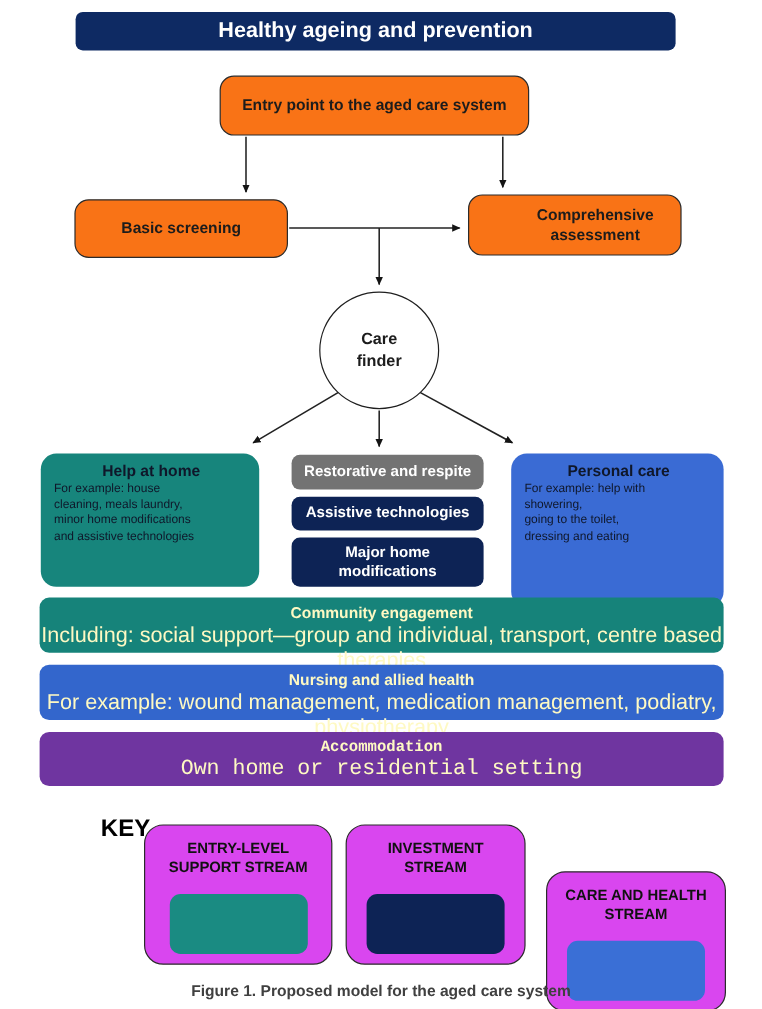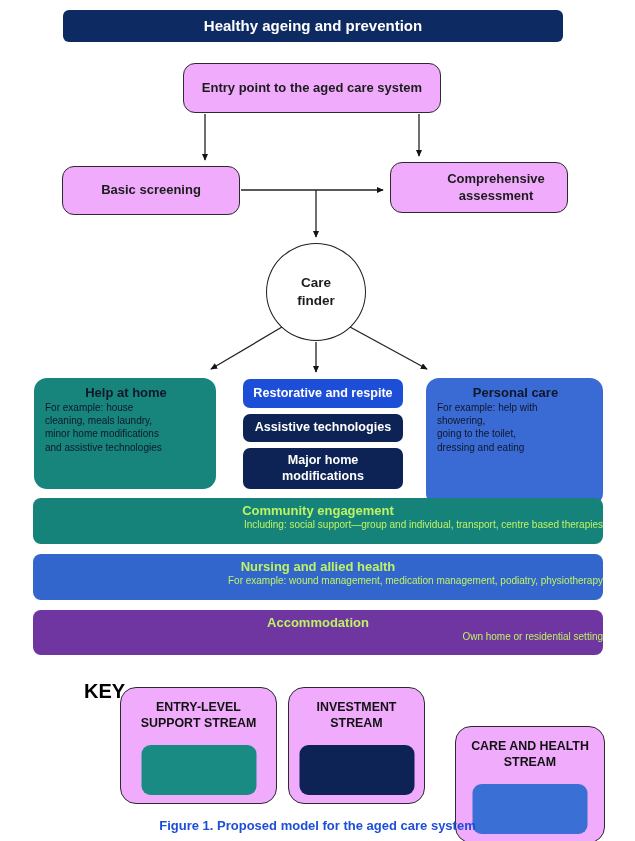--- a/index.html
+++ b/index.html
@@ -5,52 +5,52 @@
   html,body{margin:0;padding:0;background:#ffffff;}
   .canvas{
     position:relative;width:635px;height:841px;background:#ffffff;
     font-family:"Liberation Sans",sans-serif;overflow:hidden;
   }
   .overlay{position:absolute;left:0;top:0;width:635px;height:841px;pointer-events:none;}
   .abs{position:absolute;box-sizing:border-box;}
   .pre{white-space:pre-line;}
   
   .node{
-    background:#f0abfc;border:1.6px solid #2b2b2b;border-radius:12px;
+    background:#f97316;border:1.6px solid #2b2b2b;border-radius:12px;
     display:flex;align-items:center;justify-content:center;text-align:center;
     font-weight:bold;font-size:13px;color:#1c1c1c;line-height:1.25;
   }
   .circle{
     background:#ffffff;border:1.7px solid #1f1f1f;border-radius:50%;
     display:flex;align-items:center;justify-content:center;text-align:center;
     font-weight:bold;font-size:13.5px;color:#1c1c1c;line-height:1.3;
   }
   
   .fillbox{border-radius:13px;color:#0f172a;padding:7px 9px 8px 11px;}
   .fillbox .t{display:block;text-align:center;font-weight:bold;font-size:13px;margin-bottom:1px;}
   .fillbox .b{display:block;text-align:left;font-size:10px;line-height:1.32;}
   .pill{
     border-radius:7px;color:#ffffff;display:flex;align-items:center;justify-content:center;
     text-align:center;font-weight:bold;font-size:12.6px;line-height:1.2;
   }
   
-  .bar{border-radius:8px;color:#bef264;text-align:center;padding-top:5px;}
+  .bar{border-radius:8px;color:#fef9c3;text-align:center;padding-top:5px;}
   .bar .t{display:block;font-weight:bold;font-size:13px;margin-bottom:1px;}
-  .bar .b{display:block;font-size:10px;text-align:right;}
+  .bar .b{display:block;font-size:18px;}
   
   .keyhead{font-weight:bold;font-size:20px;color:#000;}
   .keybox{
-    background:#f0abfc;border:1.7px solid #2b2b2b;border-radius:16px;
+    background:#d946ef;border:1.7px solid #2b2b2b;border-radius:16px;
     text-align:center;padding-top:11px;
   }
   .keybox .lbl{font-weight:bold;font-size:12.4px;color:#111;line-height:1.3;}
   .swatch{position:absolute;left:50%;transform:translateX(-50%);top:57px;width:115px;height:50px;border-radius:9px;}
   .caption{
     left:0;top:818px;width:635px;text-align:center;
-    font-weight:bold;font-size:13px;color:#1d4ed8;
+    font-weight:bold;font-size:13px;color:#404040;
   }
 </style>
 </head>
 <body>
 
 <div class="canvas">
 
   <svg class="overlay" viewBox="0 0 635 841" xmlns="http://www.w3.org/2000/svg">
     <defs>
       <marker id="ah" markerWidth="9" markerHeight="9" refX="6.2" refY="3.1" orient="auto" markerUnits="userSpaceOnUse">
@@ -61,74 +61,74 @@
       <line x1="205" y1="114" x2="205" y2="160" marker-end="url(#ah)"></line>
       <line x1="419" y1="114" x2="419" y2="156" marker-end="url(#ah)"></line>
       <line x1="241" y1="190" x2="383" y2="190" marker-end="url(#ah)"></line>
       <line x1="316" y1="190" x2="316" y2="237" marker-end="url(#ah)"></line>
       <line x1="282" y1="327" x2="211" y2="369" marker-end="url(#ah)"></line>
       <line x1="316" y1="342" x2="316" y2="372" marker-end="url(#ah)"></line>
       <line x1="350" y1="327" x2="427" y2="369" marker-end="url(#ah)"></line>
     </g>
   </svg>
 
-  <div class="abs pill" style="left: 63px; top: 10px; width: 500px; height: 32px; border-radius: 6px; font-size: 15px; background-color: rgb(14, 42, 99);">Healthy ageing and prevention</div>
+  <div class="abs pill" style="left: 63px; top: 10px; width: 500px; height: 32px; border-radius: 6px; font-size: 18px; background-color: rgb(14, 42, 99);">Healthy ageing and prevention</div>
 
   <div class="abs node" style="left:183px;top:63px;width:258px;height:50px;">Entry point to the aged care system</div>
 
   <div class="abs node" style="left:62px;top:166px;width:178px;height:49px;">Basic screening</div>
 
   <div class="abs node pre" style="left:390px;top:162px;width:178px;height:51px;padding-left:34px;">Comprehensive
 assessment</div>
 
   <div class="abs circle pre" style="left:266px;top:243px;width:100px;height:98px;">Care
 finder</div>
 
   <div class="abs fillbox" style="left: 34px; top: 378px; width: 182px; height: 111px; background-color: rgb(23, 133, 124);">
     <span class="t">Help at home</span>
     <span class="b pre">For example: house
 cleaning, meals laundry,
 minor home modifications
 and assistive technologies</span>
   </div>
 
-  <div class="abs pill" style="left: 243px; top: 379px; width: 160px; height: 29px; background-color: #1d4ed8;">Restorative and respite</div>
+  <div class="abs pill" style="left: 243px; top: 379px; width: 160px; height: 29px; background-color: #737373;">Restorative and respite</div>
   <div class="abs pill" style="left: 243px; top: 414px; width: 160px; height: 28px; background-color: rgb(13, 35, 85);">Assistive technologies</div>
   <div class="abs pill pre" style="left: 243px; top: 448px; width: 160px; height: 41px; background-color: rgb(13, 35, 85);">Major home
 modifications</div>
 
   <div class="abs fillbox" style="left: 426px; top: 378px; width: 177px; height: 128px; background-color: rgb(58, 107, 212);">
     <span class="t">Personal care</span>
     <span class="b pre">For example: help with
 showering,
 going to the toilet,
 dressing and eating</span>
   </div>
 
   <div class="abs bar" style="left: 33px; top: 498px; width: 570px; height: 46px; background-color: rgb(22, 131, 122);">
     <span class="t">Community engagement</span>
     <span class="b">Including: social support—group and individual, transport, centre based therapies</span>
   </div>
   <div class="abs bar" style="left: 33px; top: 554px; width: 570px; height: 46px; background-color: rgb(51, 102, 204);">
     <span class="t">Nursing and allied health</span>
     <span class="b">For example: wound management, medication management, podiatry, physiotherapy</span>
   </div>
-  <div class="abs bar" style="left: 33px; top: 610px; width: 570px; height: 45px; background-color: rgb(111, 53, 160);">
+  <div class="abs bar" style="left: 33px; top: 610px; width: 570px; height: 45px; background-color: rgb(111, 53, 160); font-family: Liberation Mono, monospace;">
     <span class="t">Accommodation</span>
     <span class="b">Own home or residential setting</span>
   </div>
 
   <div class="abs keyhead" style="left:84px;top:680px;">KEY</div>
 
   <div class="abs keybox" style="left:120px;top:687px;width:157px;height:117px;">
     <div class="lbl pre">ENTRY-LEVEL
 SUPPORT STREAM</div>
     <div class="swatch" style="background-color: rgb(26, 139, 130);"></div>
   </div>
-  <div class="abs keybox" style="left:288px;top:687px;width:137px;height:117px;">
+  <div class="abs keybox" style="left:288px;top:687px;width:150px;height:117px;">
     <div class="lbl pre">INVESTMENT
 STREAM</div>
     <div class="swatch" style="background-color: rgb(13, 35, 85);"></div>
   </div>
   <div class="abs keybox" style="left:455px;top:687px;width:150px;height:117px;margin-top:39px;">
     <div class="lbl pre">CARE AND HEALTH
 STREAM</div>
     <div class="swatch" style="background-color: rgb(58, 111, 214);"></div>
   </div>
 

